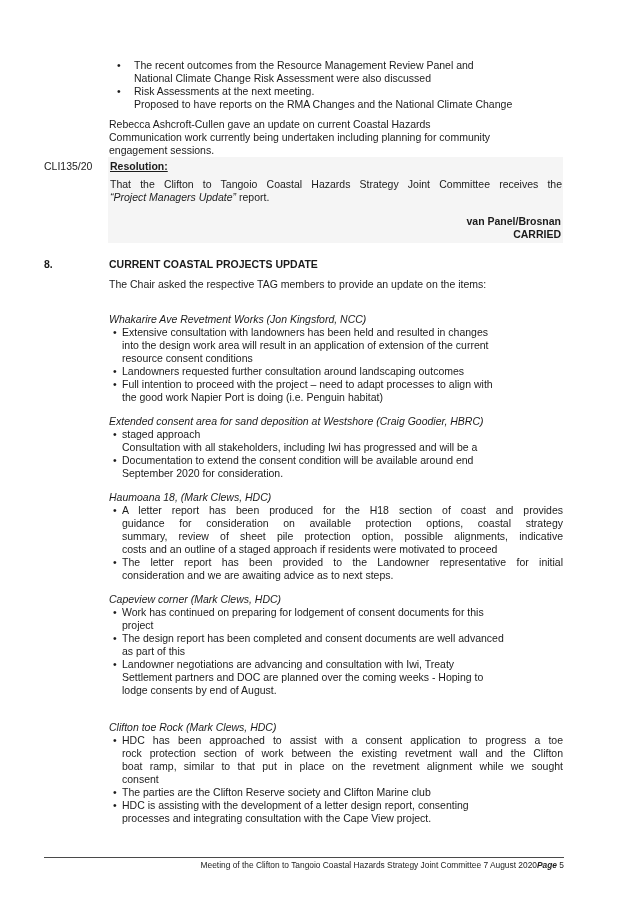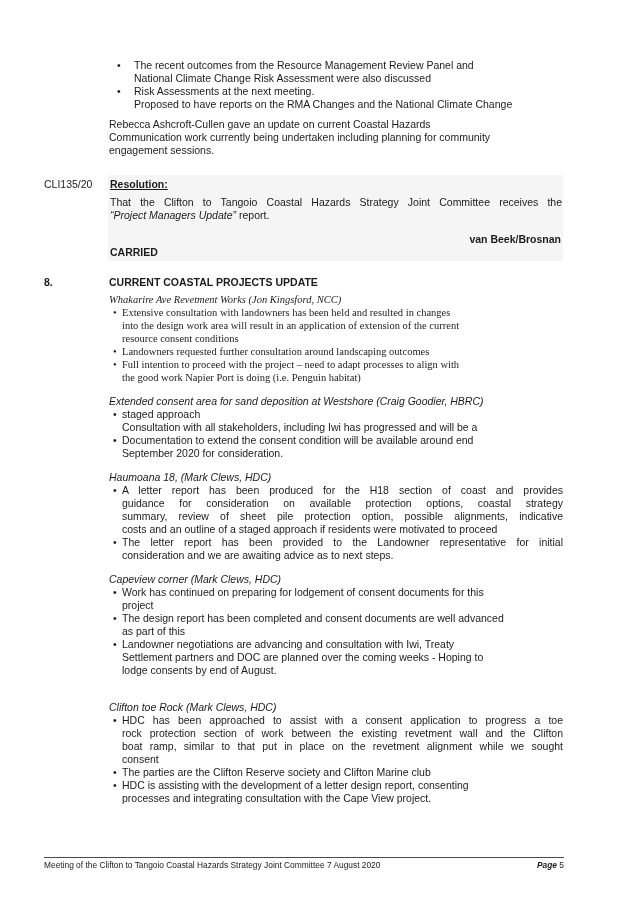--- a/index.html
+++ b/index.html
@@ -21,45 +21,45 @@
   .li{position:relative;}
   .li .dot{position:absolute;top:0;}
   .li.intro{padding-left:25px;}
   .li.intro .dot{left:8px;}
   .li.sub{padding-left:13px;}
   .li.sub .dot{left:4px;}
   
   .para{margin-top:7px;}
   
   .resolution{
-    position:relative;margin-top:18px;margin-left:-1px;
+    position:relative;margin-top:0;margin-left:-1px;
     background:var(--highlight,#f5f5f5);
     padding:3px 0 2px 2px;width:453px;
   }
   .res-ref{position:absolute;left:-64px;top:3px;}
   .res-label{font-weight:bold;text-decoration:underline;}
   .res-body{margin-top:5px;padding-right:1px;}
   .res-body .ln:not(:last-child){text-align:justify;text-align-last:justify;white-space:normal;}
   .it{font-style:italic;}
   .res-movers{margin-top:11px;font-weight:bold;text-align:right;padding-right:2px;}
-  .res-status{font-weight:bold;text-align:left;padding-right:2px;}
+  .res-status{font-weight:bold;text-align:right;padding-right:2px;}
   
   .sec-heading{position:relative;margin-top:15px;font-weight:bold;}
   .sec-num{position:absolute;left:-65px;top:0;}
   .lead{margin-top:7px;}
   .subsection{margin-top:11px;}
-  .subsection.first{margin-top:4px;font-family:Liberation Serif, serif;}
+  .subsection.first{margin-top:22px;}
   .subsection.gap-large{margin-top:24px;}
   .sub-heading{font-style:italic;}
   
   .footer{
     position:absolute;left:44px;top:857px;width:520px;
     border-top:1px solid #4a4a4a;padding-top:2px;
     font-size:8.4px;line-height:11px;
-    display:flex;justify-content:space-between;align-items:baseline;
+    display:flex;justify-content:flex-end;align-items:baseline;
   }
   .footer .pg b{font-weight:bold;font-style:italic;}
 </style>
 </head>
 <body>
 
 <div class="page">
   <div class="content">
 
     <div>
@@ -85,29 +85,30 @@
         <div class="ln">engagement sessions.</div>
       </div>
 
     <div class="resolution">
       <div class="res-ref">CLI135/20</div>
       <div class="res-label">Resolution:</div>
       <div class="res-body">
         <div class="ln">That the Clifton to Tangoio Coastal Hazards Strategy Joint Committee receives the</div>
         <div class="ln"><span class="it">“Project Managers Update”</span><span> report.</span></div>
       </div>
-      <div class="res-movers">van Beek/Brosnan</div>
+      <div class="res-movers">van Panel/Brosnan</div>
       <div class="res-status">CARRIED</div>
     </div>
 
     <div class="sec-heading">
       <div class="sec-num">8.</div>
       <div class="sec-title">CURRENT COASTAL PROJECTS UPDATE</div>
     </div>
 
+    <div class="lead">The Chair asked the respective TAG members to provide an update on the items:</div>
 
     <div class="subsection first">
       <div class="sub-heading">Whakarire Ave Revetment Works (Jon Kingsford, NCC)</div>
       <div class="li sub">
         <span class="dot">•</span>
         <div class="txt">
             <div class="ln">Extensive consultation with landowners has been held and resulted in changes</div>
             <div class="ln">into the design work area will result in an application of extension of the current</div>
             <div class="ln">resource consent conditions</div>
           </div>

